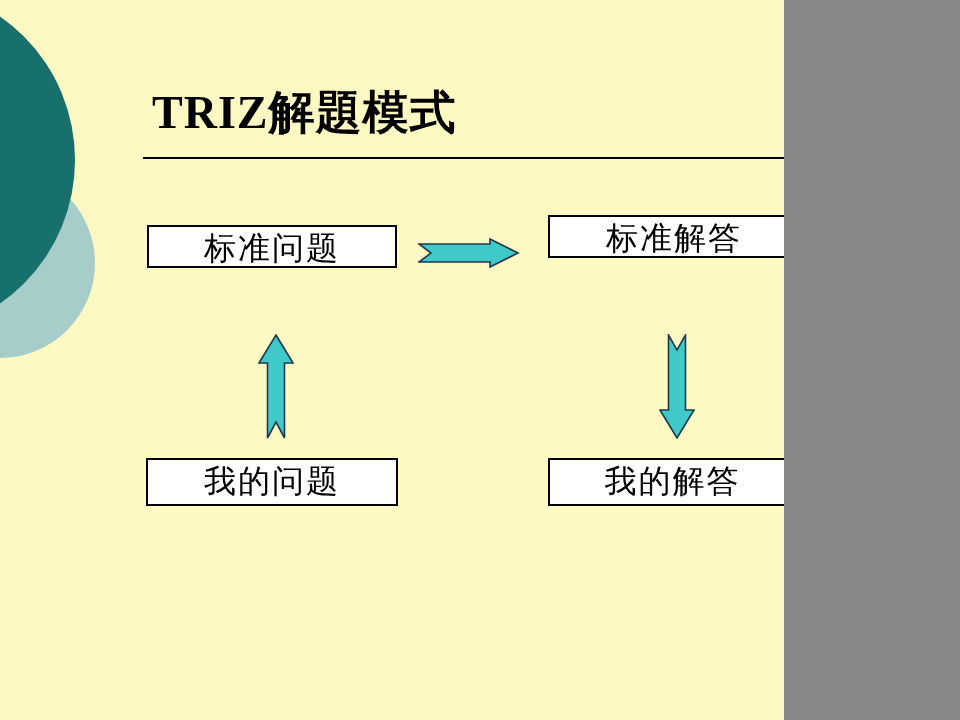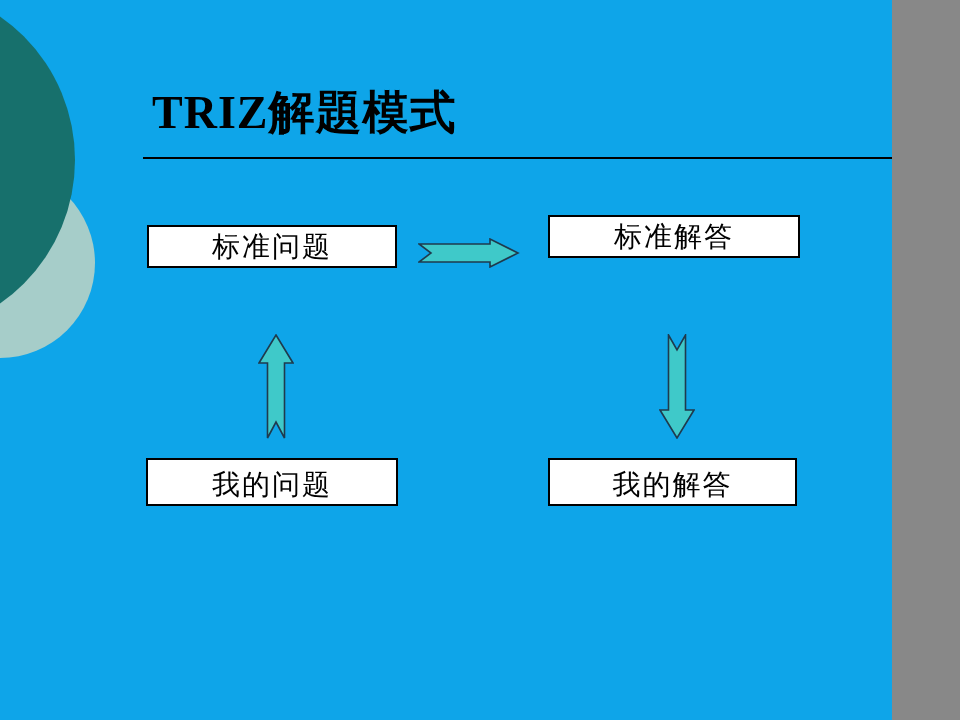--- a/index.html
+++ b/index.html
@@ -1,19 +1,19 @@
 <!DOCTYPE html>
 <html><head>
 <meta charset="utf-8">
 <style>
   html,body{margin:0;padding:0;background:#888;}
   .slide{
     position:relative;
-    width:892px;height:720px;
-    background:#0ea5e9;
+    width:784px;height:720px;
+    background:#fef9c3;
     overflow:hidden;
     font-family:"Liberation Serif","DejaVu Serif",serif;
   }
   .circle{position:absolute;border-radius:50%;}
   .circle-light{
     left:-95px;top:168px;width:190px;height:190px;
     background:#A6CDC9;
   }
   .circle-dark{
     left:-275px;top:-15px;width:350px;height:350px;
@@ -33,23 +33,23 @@
     position:absolute;
     left:143px;top:157px;
     width:770px;height:2px;
     background:#000;
   }
   .flow-box{
     position:absolute;
     border:2px solid #000;
     background:#FFF;
     display:flex;
-    align-items:flex-end;
+    align-items:flex-start;
     justify-content:center;
-    font-size:28px;
+    font-size:32px;
     color:#000;
     letter-spacing:2px;
   }
   .box-standard-problem{left:147px;top:225px;width:246px;height:39px;}
   .box-standard-solution{left:548px;top:215px;width:248px;height:39px;}
   .box-my-problem{left:146px;top:458px;width:248px;height:44px;}
   .box-my-solution{left:548px;top:458px;width:245px;height:44px;}
   .arrow{position:absolute;}
   .arrow-right{left:418px;top:238px;}
   .arrow-up{left:258px;top:334px;}

